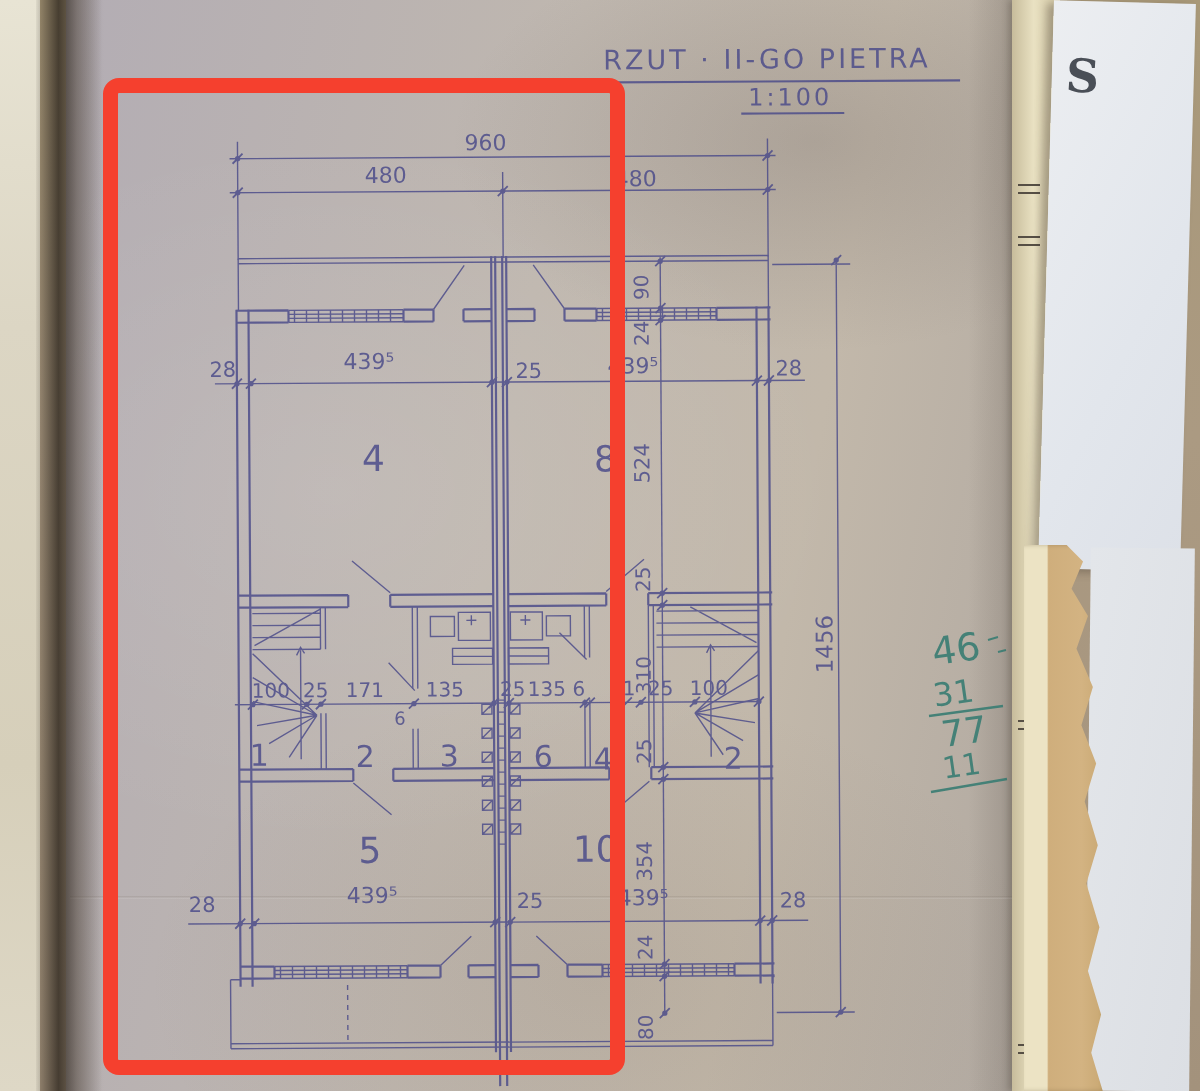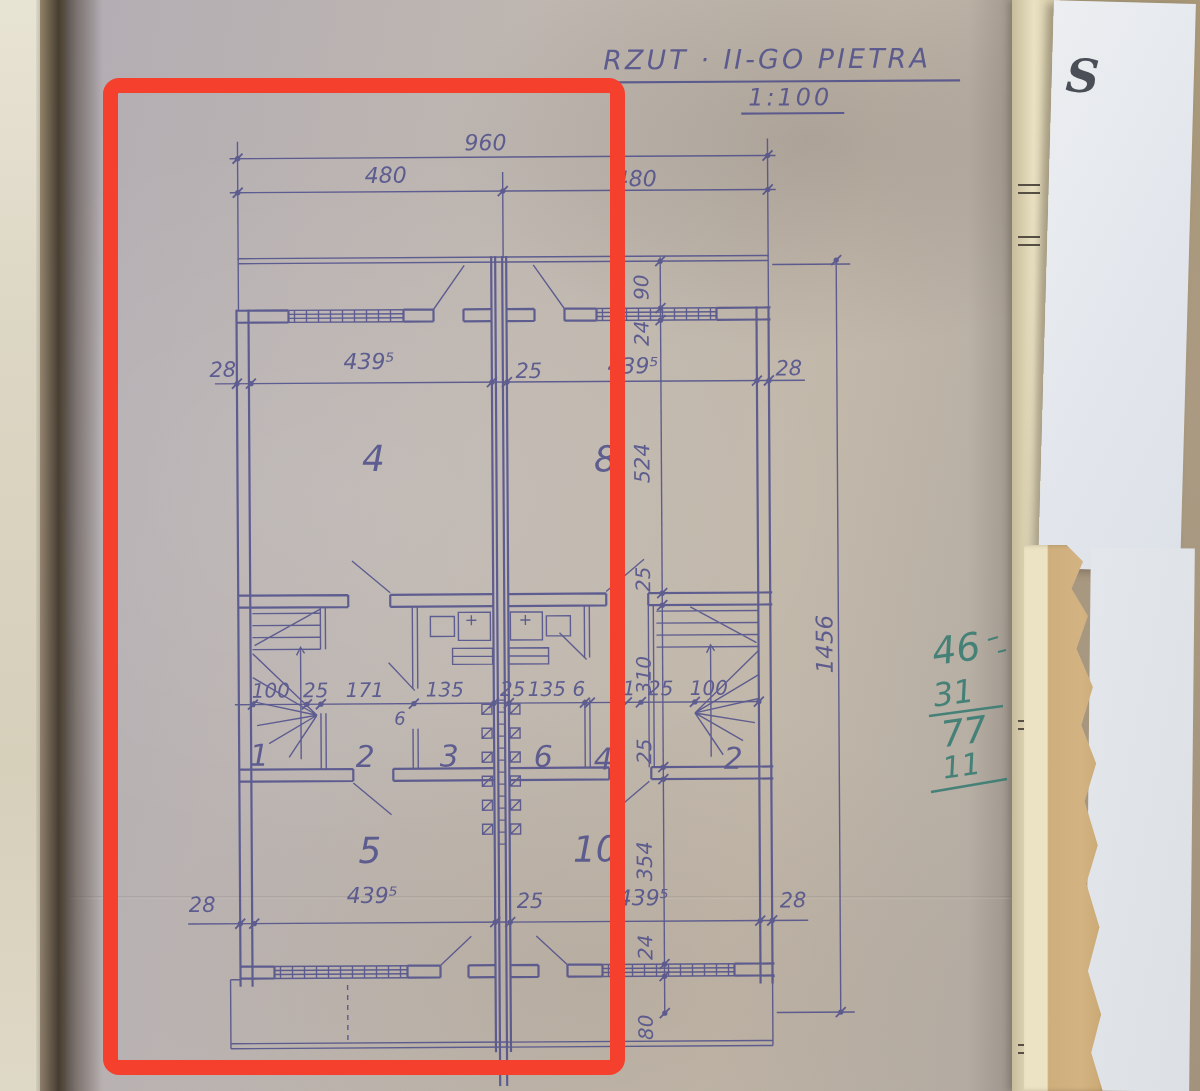--- a/index.html
+++ b/index.html
@@ -1,17 +1,17 @@
 <!DOCTYPE html>
 <html><head>
 <meta charset="utf-8">
 <style>
   html,body{margin:0;padding:0;background:#8a7c68;}
   .screen{position:relative;width:1200px;height:1091px;overflow:hidden;
-          font-family:"DejaVu Sans",sans-serif;font-style:italic;}
+          font-family:"DejaVu Sans",sans-serif;}
   
   .bg-tan{position:absolute;inset:0;background:linear-gradient(180deg,#a89878,#ab9a82 40%,#a3927c);}
   
   .blueprint-paper{position:absolute;left:66px;top:0;width:960px;height:1091px;
     background:
       linear-gradient(90deg, rgba(70,60,52,.18), transparent 4%, transparent 94%, rgba(80,70,60,.28)),
       radial-gradient(ellipse 520px 300px at 78% 13%, rgba(96,86,84,.22), transparent 70%),
       radial-gradient(ellipse 740px 520px at 28% 45%, rgba(255,255,255,.09), transparent 70%),
       radial-gradient(ellipse 640px 420px at 55% 90%, rgba(118,100,82,.13), transparent 70%),
       linear-gradient(100deg,#b3adb4 0%,#bfb7af 45%,#c2b8aa 72%,#b1a9a1 100%);

